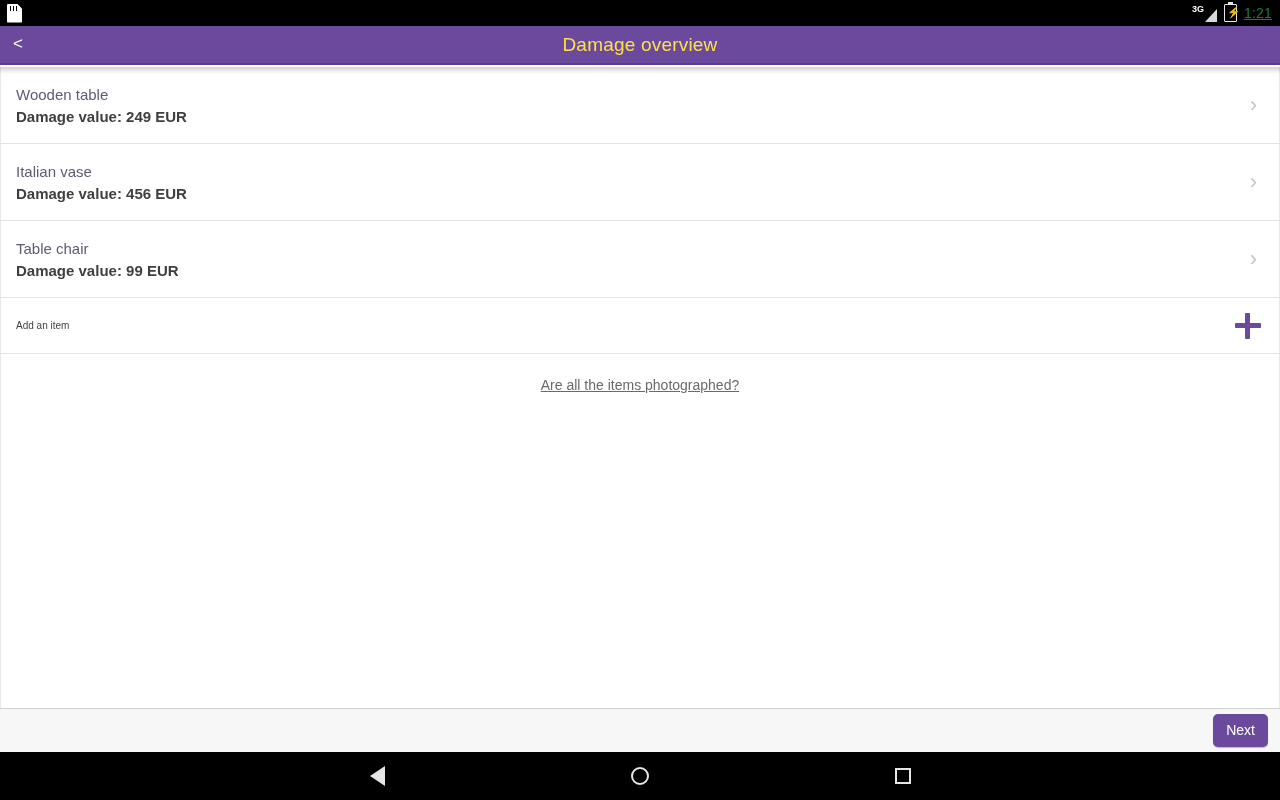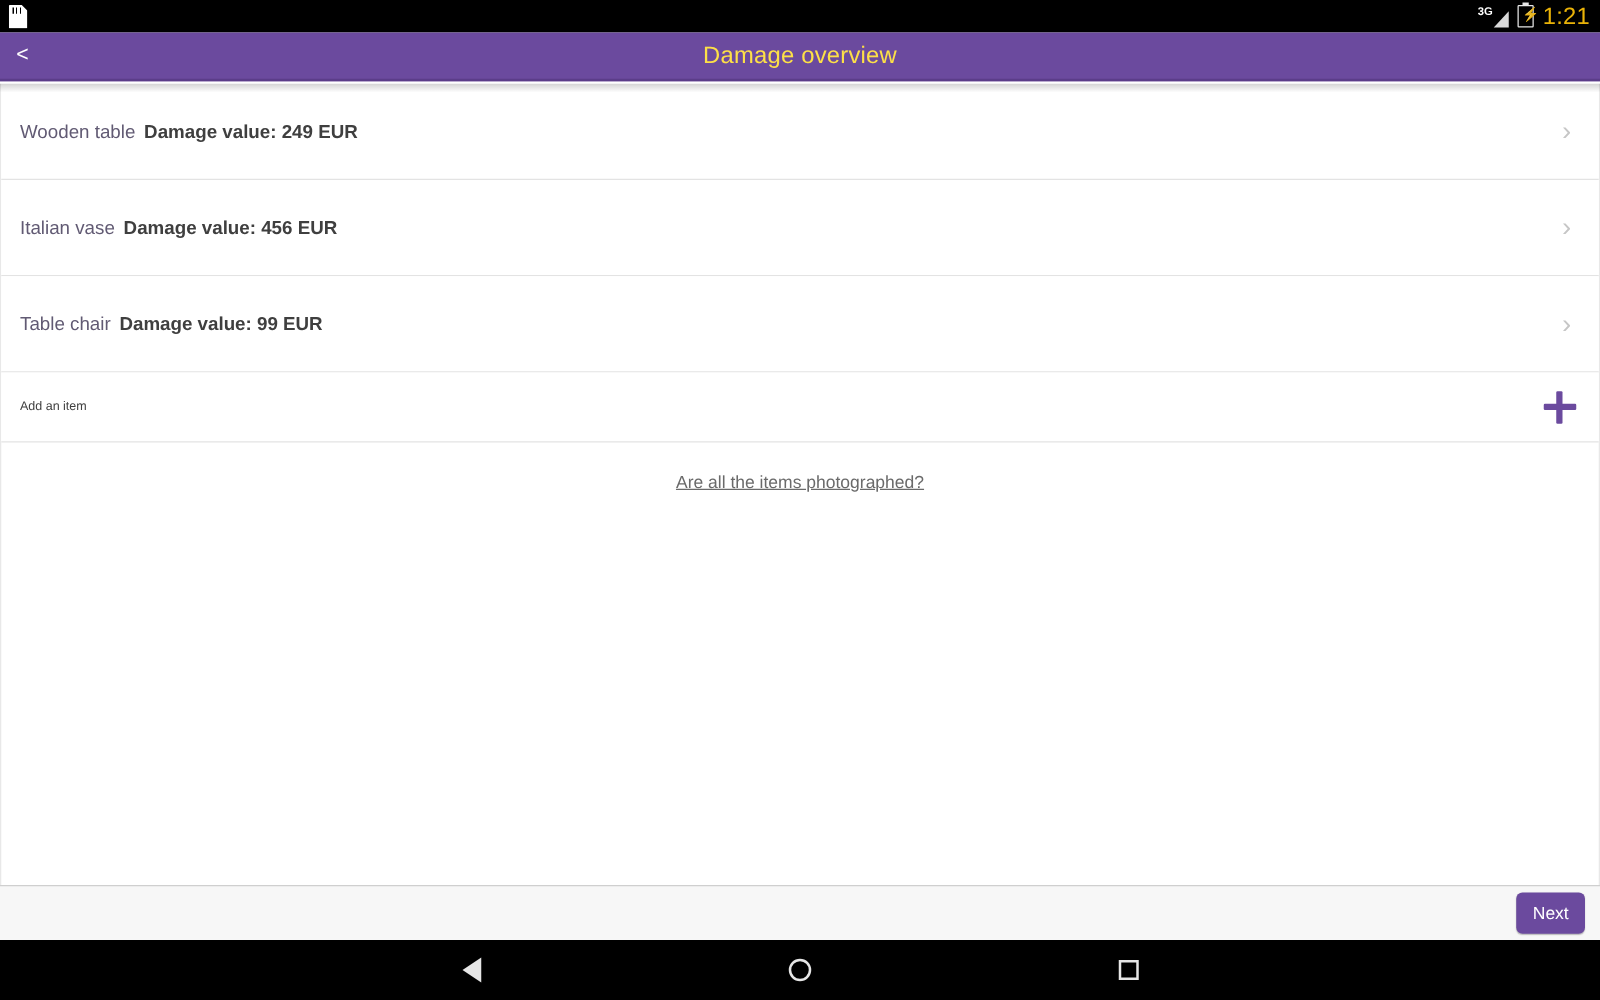--- a/index.html
+++ b/index.html
@@ -84,24 +84,25 @@
   }
   .batt-icon .bolt {
     position: absolute;
     left: 2.5px; top: 1px;
     font-size: 11px;
     line-height: 13px;
     color: #000000;
     font-weight: bold;
   }
   #clock {
-    font-size: 19px;
+    font-size: 14px;
     line-height: 15px;
-    color: #eab308;
+    color: #15803d;
     letter-spacing: 0.2px;
+    text-decoration: underline;
   }
 
   
   #app-bar {
     position: absolute;
     top: 26px; left: 0;
     width: 1280px;
     height: 39px;
     background: #6b4a9e;
     border-bottom: 2px solid #5b3d89;
@@ -151,21 +152,21 @@
   .list-row {
     position: relative;
     height: 77px;
     border-bottom: 1px solid #e3e3e3;
     display: flex;
     align-items: center;
     justify-content: space-between;
     padding: 0 20px 0 15px;
     background: #ffffff;
   }
-  .row-texts { display: flex; flex-direction: row; gap: 7px; }
+  .row-texts { display: flex; flex-direction: column; gap: 7px; }
   .row-title {
     font-size: 15px;
     line-height: 15px;
     color: #615a73;
   }
   .row-subtitle {
     font-size: 15px;
     line-height: 15px;
     color: #3f3f3f;
     font-weight: bold;

